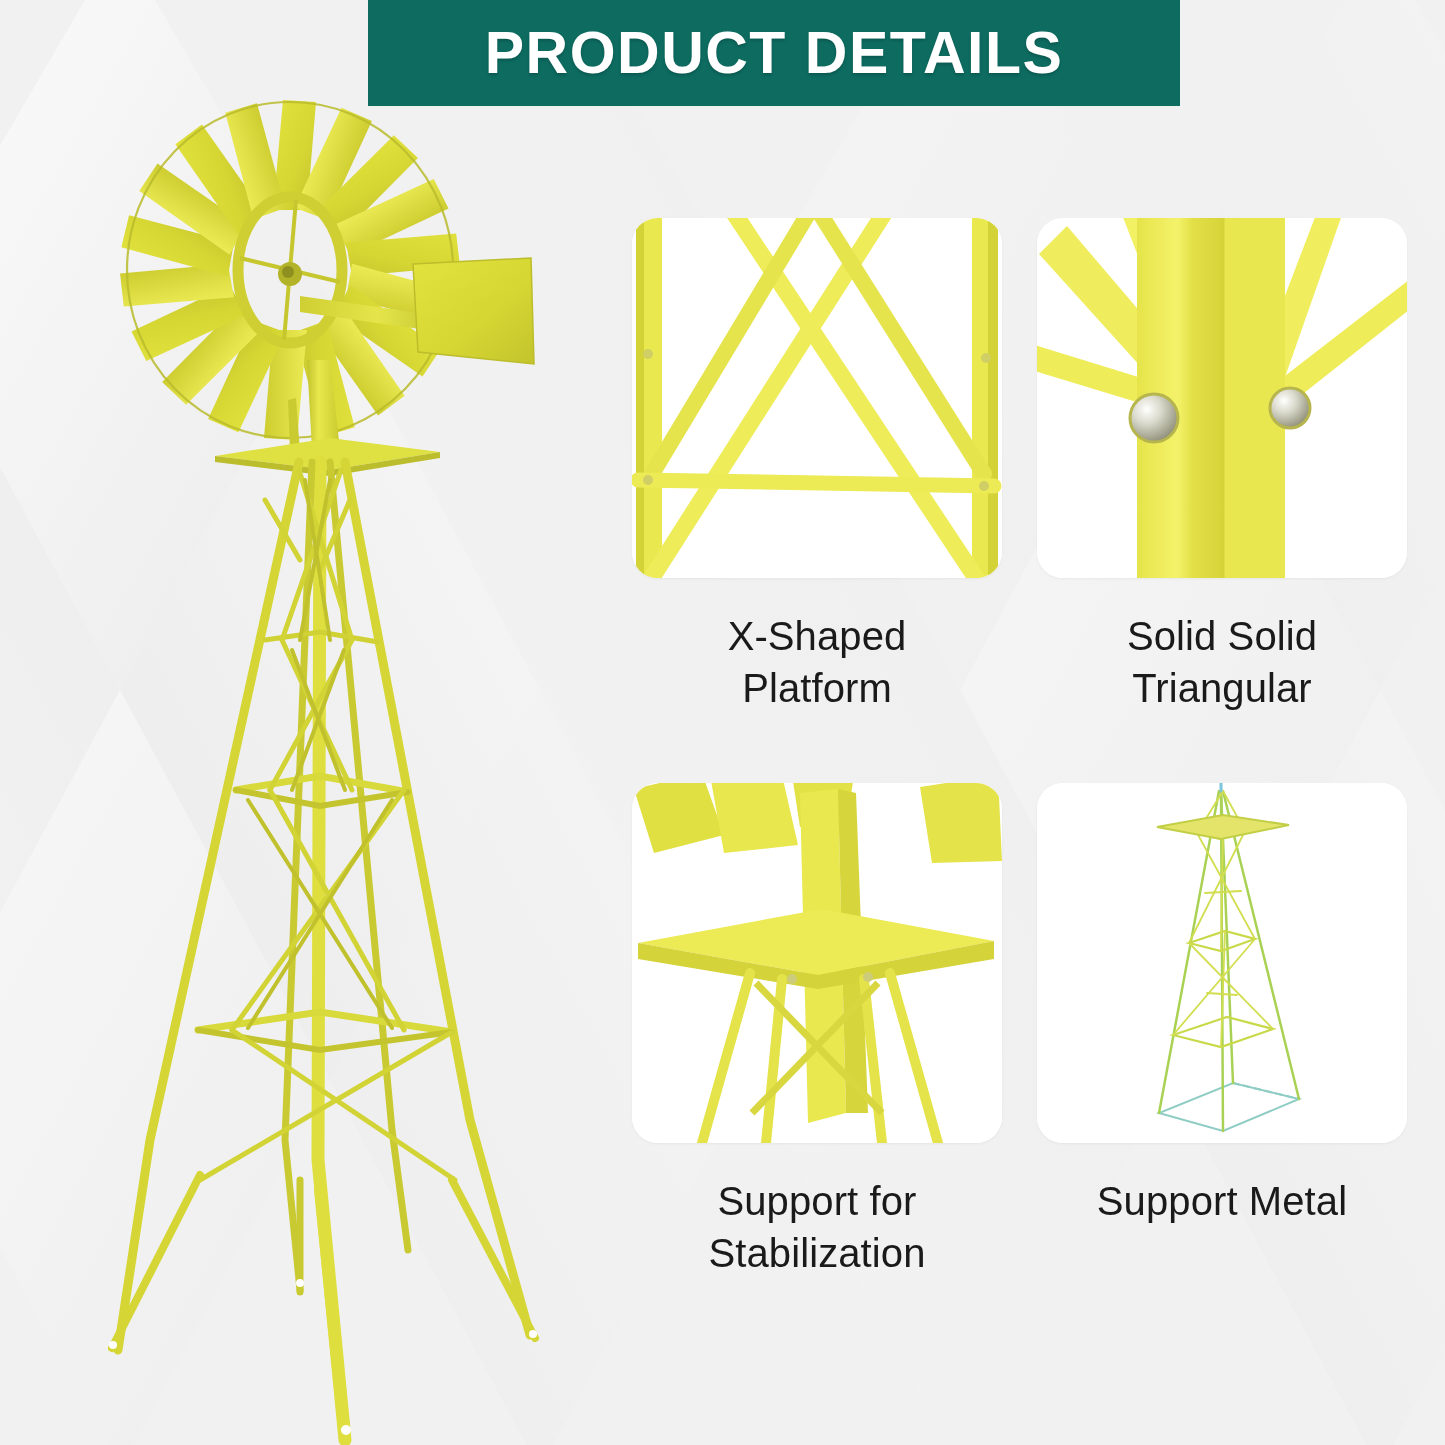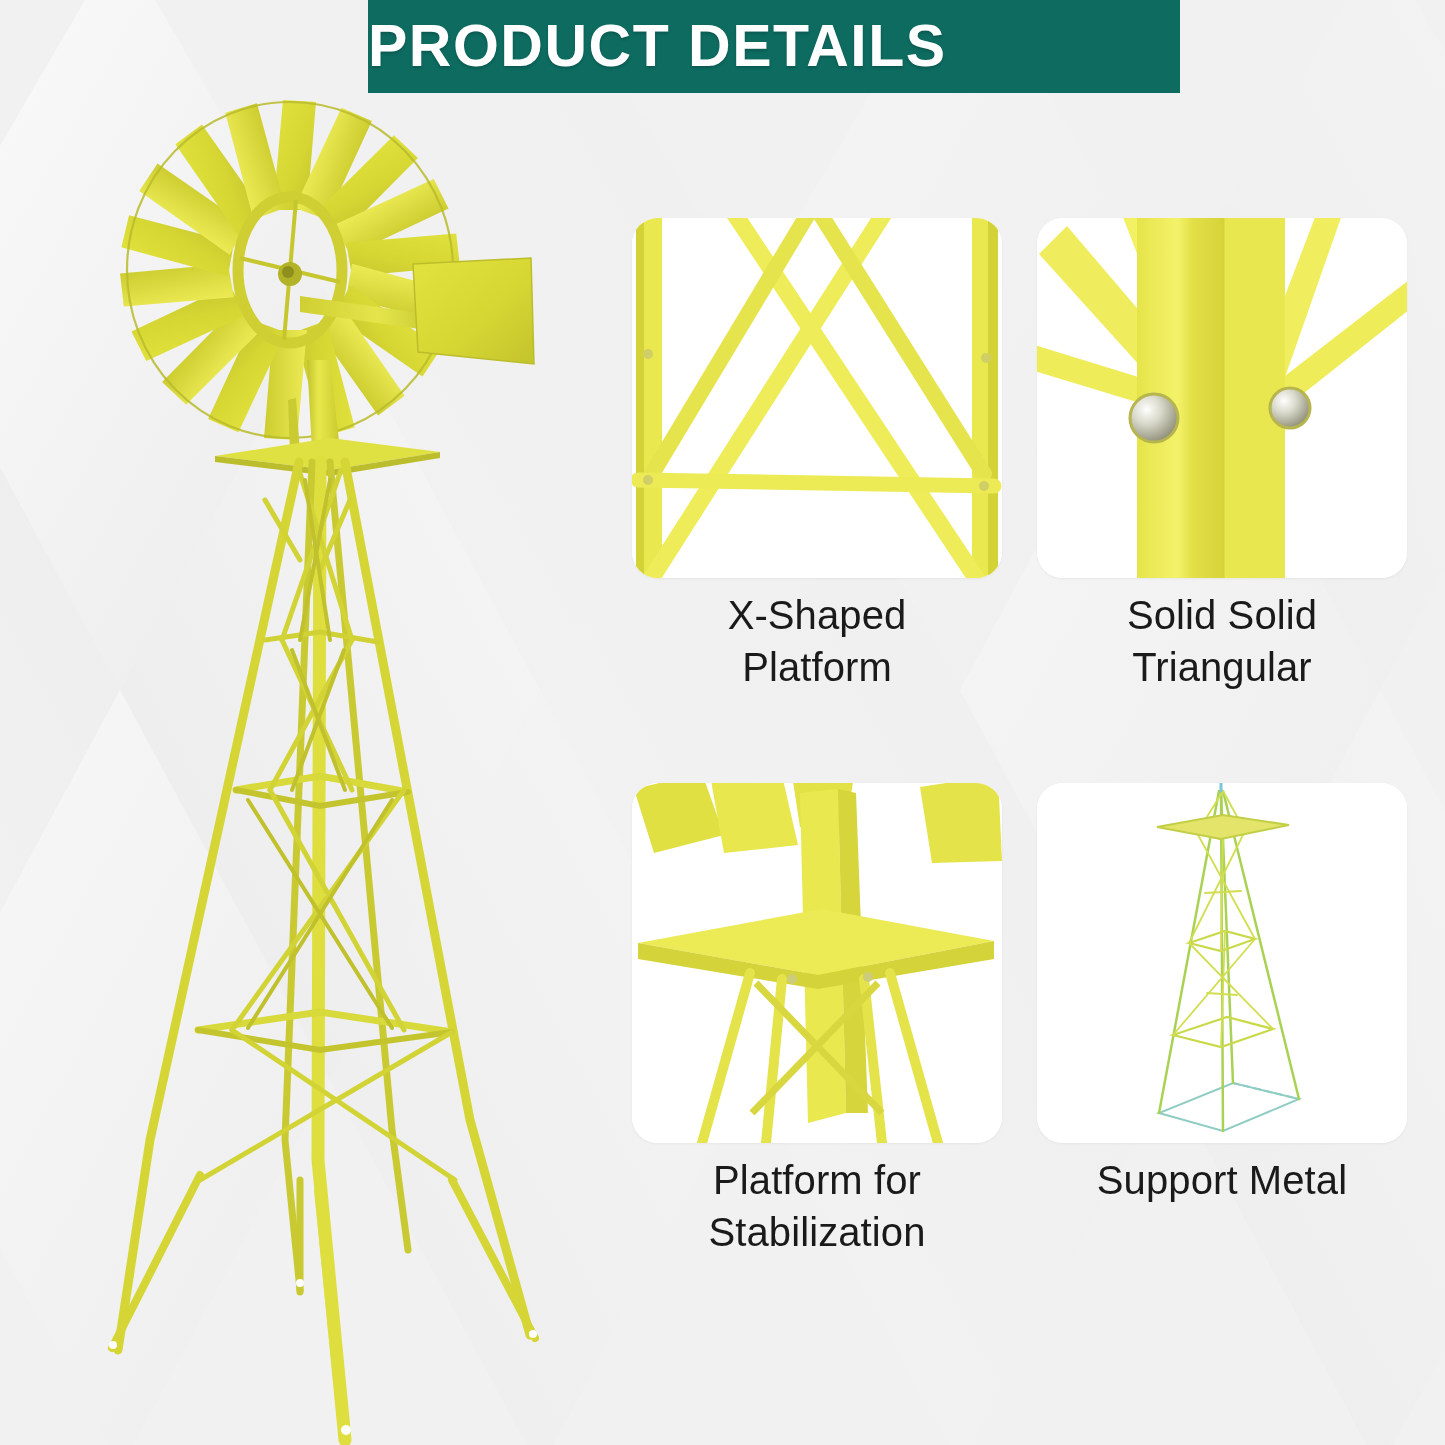--- a/index.html
+++ b/index.html
@@ -9,22 +9,22 @@
     font-family:"Liberation Sans", sans-serif;
     overflow:hidden;
     position:relative;
   }
   
   #bg{position:absolute;inset:0;background:#f1f1f1;overflow:hidden;}
   #bg svg{position:absolute;inset:0;width:100%;height:100%;}
 
   
   #banner{
-    position:absolute;left:368px;top:0;width:812px;height:93px;
-    display:flex;align-items:center;justify-content:flex-start;
+    position:absolute;left:368px;top:0;width:812px;height:106px;
+    display:flex;align-items:center;justify-content:center;
     z-index:6;
   }
   #banner-title{
     color:#ffffff;
     font-size:59px;
     font-weight:bold;
     letter-spacing:1.5px;
     line-height:1;
     white-space:nowrap;
     text-shadow:0 2px 3px rgba(0,0,0,.18);
@@ -47,21 +47,21 @@
   .card-img{
     background:#ffffff;
     border-radius:26px;
     overflow:hidden;
     position:relative;
     box-shadow:0 1px 3px rgba(0,0,0,.05);
   }
   .card-img svg{position:absolute;left:0;top:0;width:100%;height:100%;}
   .card-cap{
     display:flex;align-items:flex-start;justify-content:center;
-    padding-top:11px;
+    padding-top:32px;
     text-align:center;
     color:#1a1a1a;
     font-size:40px;
     line-height:1.30;
     letter-spacing:.1px;
   }
   .card-cap span{display:block;}
 </style>
 </head>
 <body>
@@ -406,21 +406,21 @@
 
         <path d="M 120 44 L 184 56 L 252 42 L 186 32 Z" fill="#e4e46a" stroke="#c2cf46" stroke-width="2"></path>
 
         <path d="M 184 8 L 184 0" stroke="#79c6dd" stroke-width="3"></path>
       </g>
     </svg>
   </div>
 
   <div class="card-cap">
     <div>
-      <span>Platform for</span>
+      <span>Support for</span>
       <span>Stabilization</span>
     </div>
   </div>
 
   <div class="card-cap">
     <div>
       <span>Support Metal</span>
     </div>
   </div>
 

